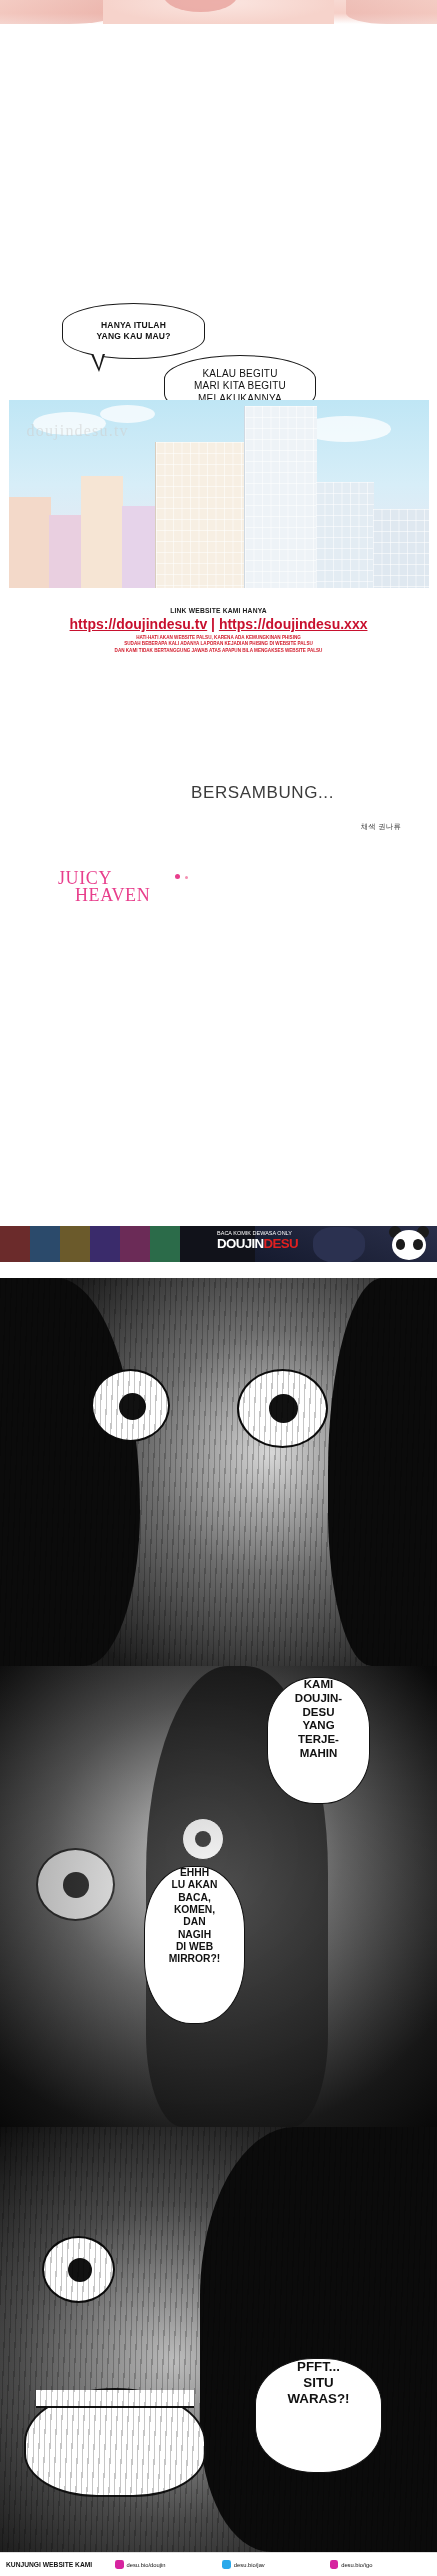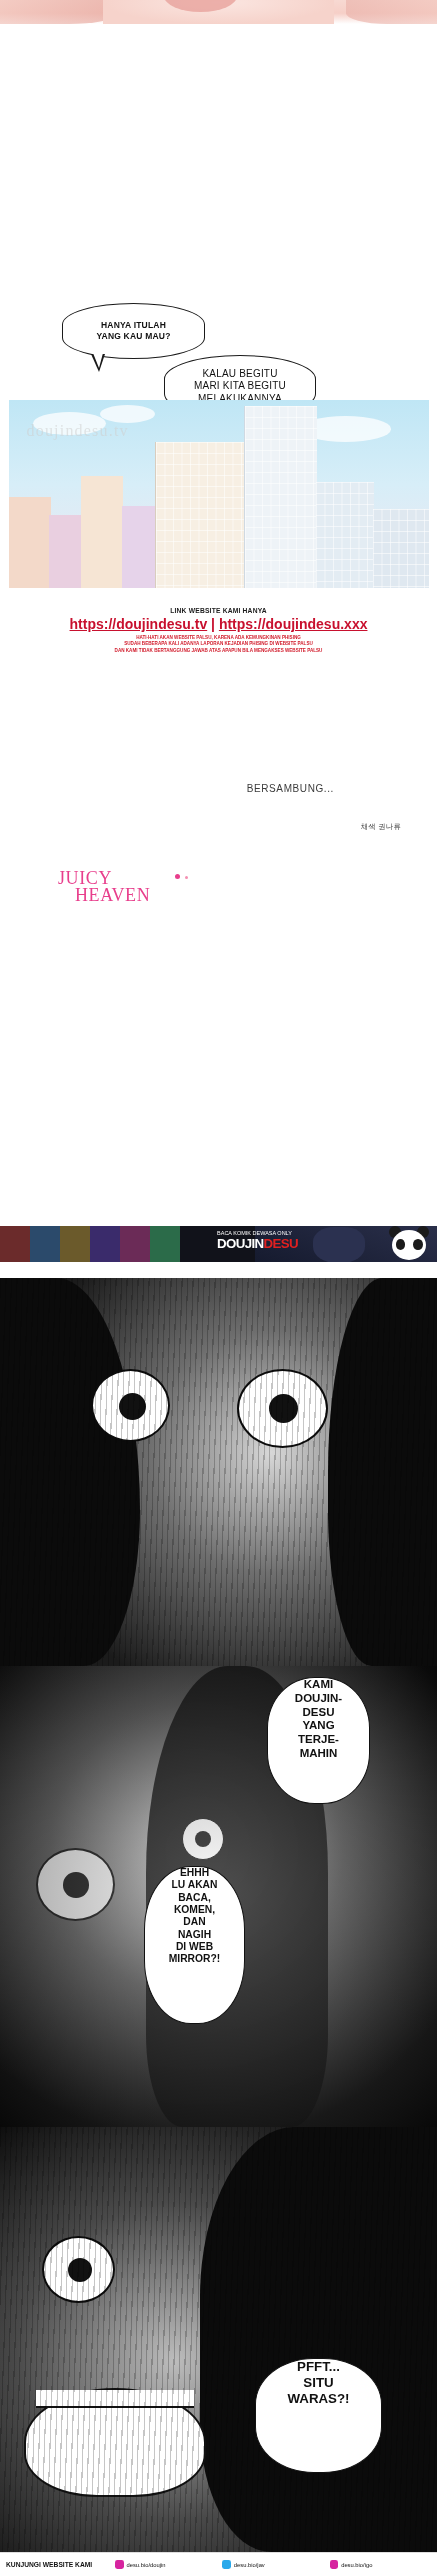--- a/index.html
+++ b/index.html
@@ -67,21 +67,21 @@
   
   .linkblock { position:absolute; left:0; top:607px; width:437px; text-align:center; }
   .linkblock .hdr { font-size:6.7px; font-weight:700; color:#1a1a1a; letter-spacing:0.2px;}
   .linkblock .urls { font-size:14px; font-weight:700; color:#c8102e; margin-top:1.8px;
      font-family:"Liberation Sans", sans-serif; }
   .linkblock .urls .u { text-decoration: underline; }
   .linkblock .urls .sep { color:#c8102e; }
   .linkblock .warn { margin-top:3px; font-size:4.6px; font-weight:700; color:#d11a2a; line-height:1.45; }
 
   
-  .bersambung { position:absolute; right:103px; top:783px; font-size:10px; color:#3b3b3b;
+  .bersambung { position:absolute; right:103px; top:783px; font-size:17px; color:#3b3b3b;
      letter-spacing:0.6px; font-family:"Liberation Sans", sans-serif; }
   .credit { position:absolute; right:36px; top:822px; font-size:7.3px; color:#3b3b3b; letter-spacing:0.3px;}
 
   
   .logo { position:absolute; left:58px; top:868px; width:158px; }
   .logo .l1 { font-family:"Liberation Serif", serif; font-size:18px; color:#e83e8c; letter-spacing:0.6px; }
   .logo .l2 { font-family:"Liberation Serif", serif; font-size:18px; color:#e83e8c; letter-spacing:0.6px;
      margin-left:17px; margin-top:-3.6px;}
   .logo .dots { position:absolute; left:115px; top:2.4px; }
   .logo .dot { display:inline-block; width:5.5px; height:5.5px; border-radius:50%; background:#e83e8c; margin-left:1.8px;}

